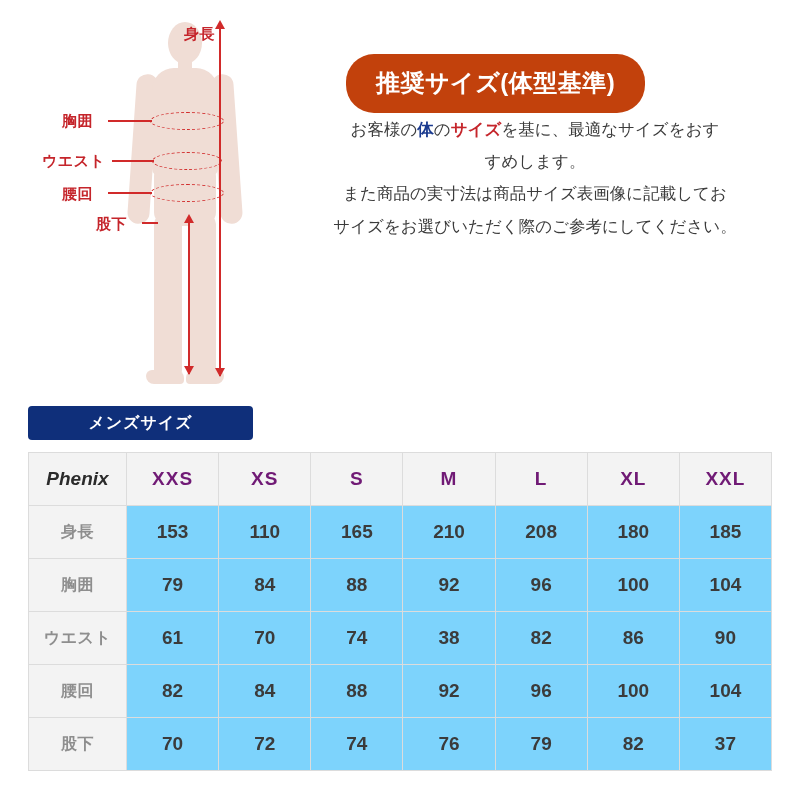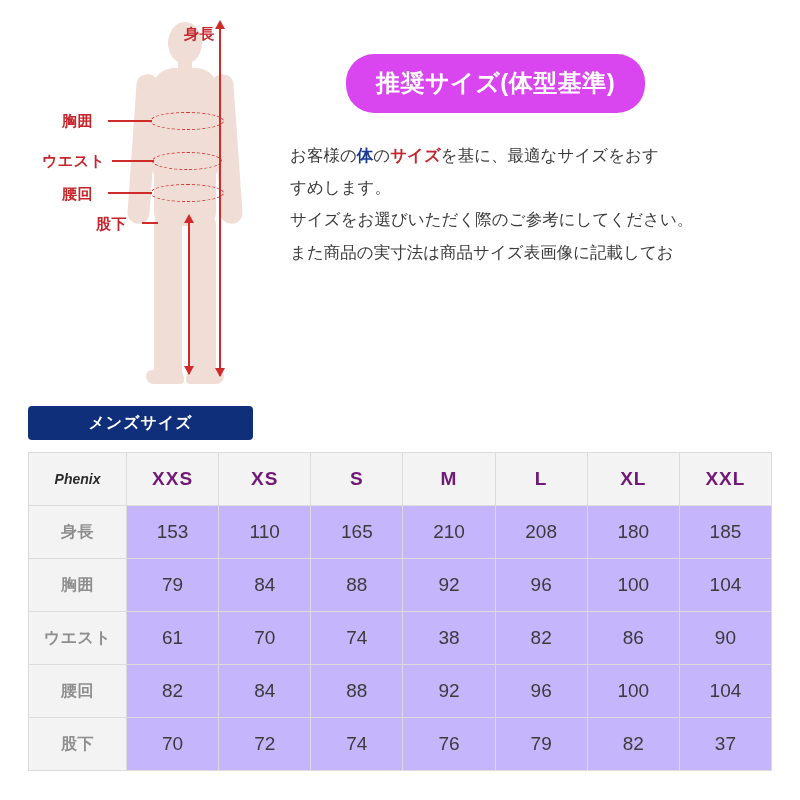--- a/index.html
+++ b/index.html
@@ -156,34 +156,34 @@
 
   
   #info-panel {
     position: absolute;
     left: 290px;
     top: 54px;
     width: 490px;
   }
   #title-pill {
     display: inline-block;
-    background: #d946ef;
+    background: #c2410c;
     color: #ffffff;
     font-size: 24px;
     font-weight: 700;
     padding: 13px 30px 14px 30px;
     border-radius: 28px;
     letter-spacing: 0.5px;
     margin-left: 56px;
   }
   #info-body {
-    margin-top: 26px;
     font-size: 16.5px;
     line-height: 1.95;
     color: #3b3b3b;
+    text-align: center;
   }
   .hl {
     color: #1a3a8f;
     font-weight: 700;
   }
   .hl-red {
     color: #c5252b;
     font-weight: 700;
   }
 
@@ -222,36 +222,37 @@
   }
   #size-table thead th {
     background: #f3f3f3;
     color: #701a75;
     font-size: 19px;
     font-weight: 700;
     letter-spacing: 1px;
   }
   #size-table thead th.brand-cell {
     color: #2b2b2b;
-    font-size: 14px;
+    font-size: 19px;
     font-style: italic;
     font-weight: 700;
     letter-spacing: 0px;
   }
   #size-table tbody th {
     background: #f3f3f3;
     color: #8e8e8e;
     font-size: 16px;
     font-weight: 700;
     letter-spacing: 0.5px;
   }
   #size-table tbody td {
-    background: #c4b5fd;
+    background: #7dd3fc;
     color: #3b3b3b;
     font-size: 19px;
+    font-weight: bold;
   }
   col.first-col { width: 98px; }
 </style>
 </head>
 <body>
 
 <div id="top-area">
 
   <div id="figure-panel">
     <div class="body-shape fig-head"></div>
@@ -287,22 +288,22 @@
     <div class="meas-label lbl-waist">ウエスト</div>
     <div class="meas-label lbl-hip">腰回</div>
     <div class="meas-label lbl-inseam">股下</div>
   </div>
 
   <div id="info-panel">
     <div id="title-pill">推奨サイズ(体型基準)</div>
     <div id="info-body">
       <div><span>お客様の</span><span class="hl">体</span><span>の</span><span class="hl-red">サイズ</span><span>を基に、最適なサイズをおす</span></div>
       <div>すめします。</div>
+      <div>また商品の実寸法は商品サイズ表画像に記載してお</div>
       <div>サイズをお選びいただく際のご参考にしてください。</div>
-      <div>また商品の実寸法は商品サイズ表画像に記載してお</div>
     </div>
   </div>
 </div>
 
 <div id="mens-tab">メンズサイズ</div>
 
 <table id="size-table">
   <colgroup>
     <col class="first-col">
     <col>

